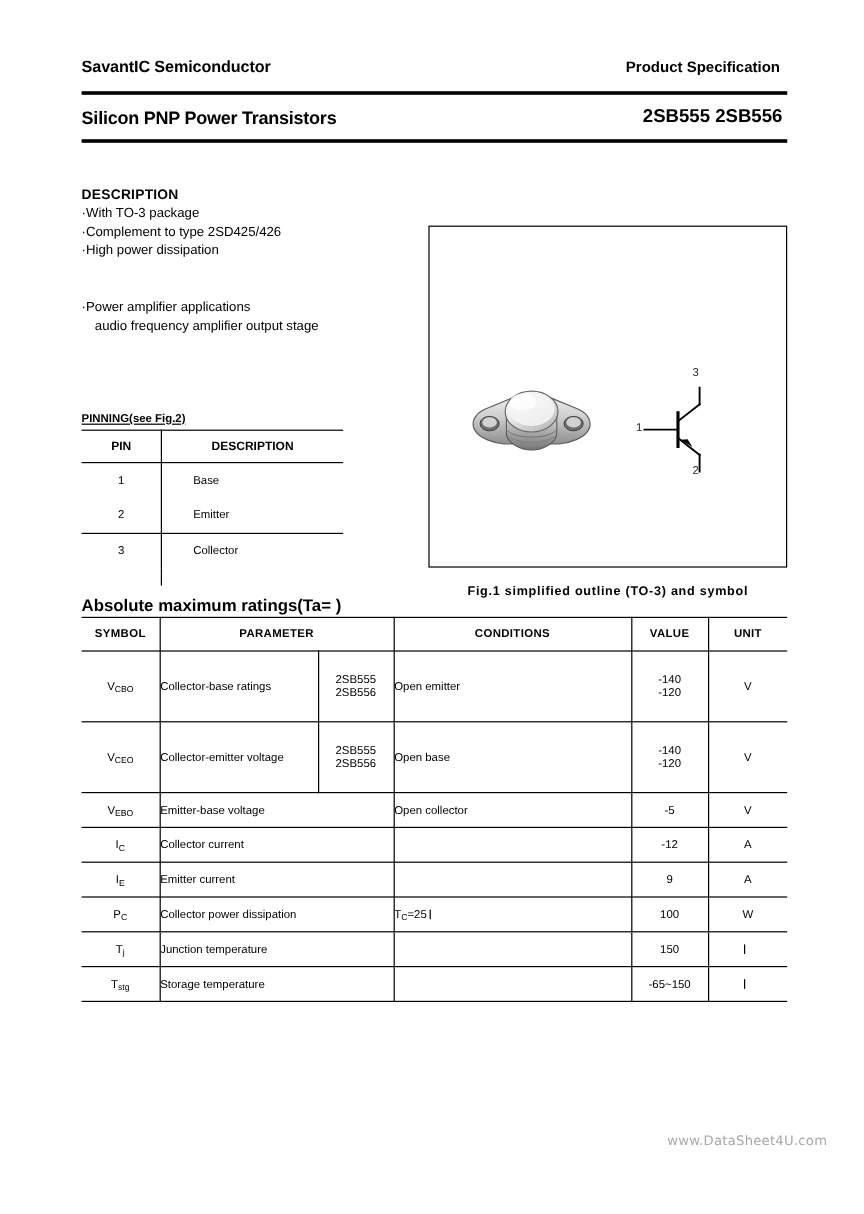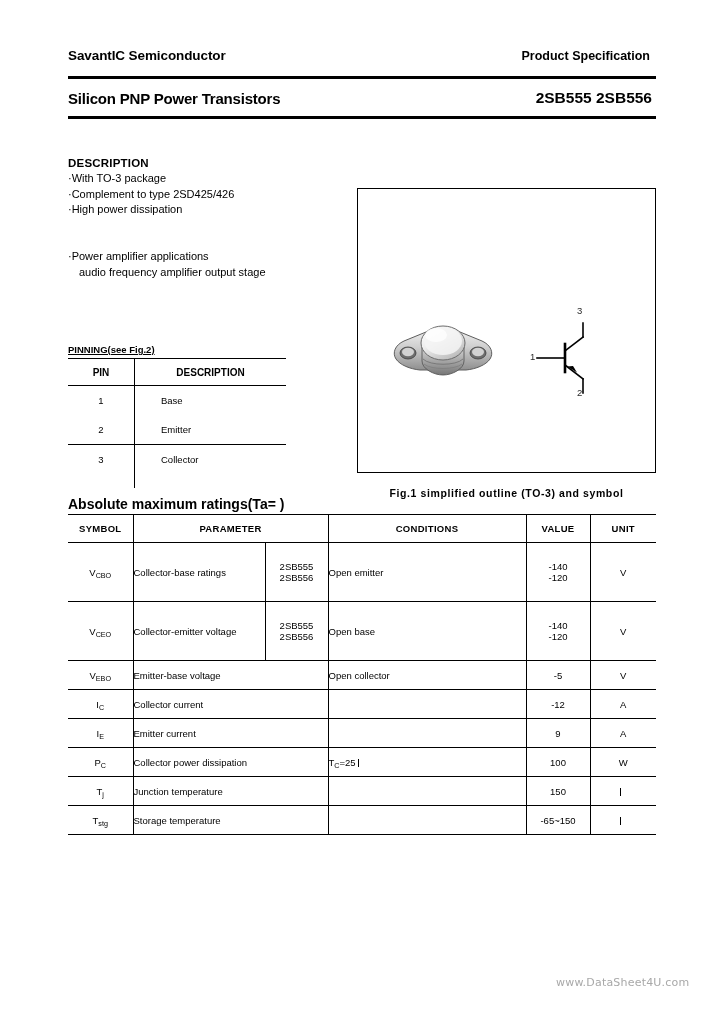--- a/index.html
+++ b/index.html
@@ -274,21 +274,21 @@
     font-size: 7.2px;
     vertical-align: baseline;
     position: relative;
     top: 2.5px;
   }
 
   
   #watermark {
     position: absolute;
     left: 556px;
-    top: 976px;
+    top: 944px;
     font-size: 11px;
     color: #a8a8a8;
     letter-spacing: 0.2px;
     font-family: "DejaVu Sans", sans-serif;
   }
 </style>
 </head>
 <body>
 
 <div class="page">

